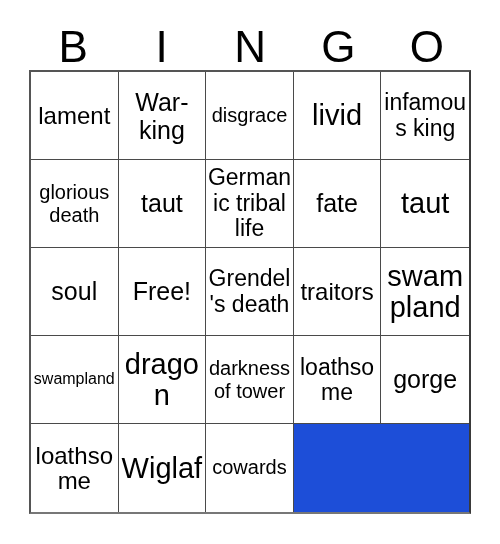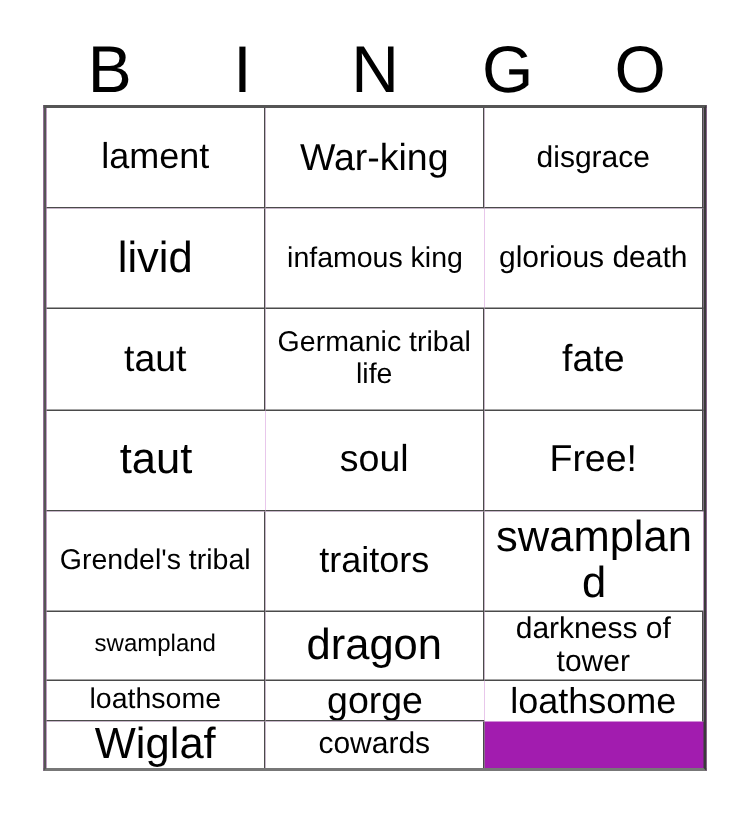--- a/index.html
+++ b/index.html
@@ -50,23 +50,23 @@
     left: 29px;
     top: 70px;
     width: 442px;
     height: 444px;
     box-sizing: border-box;
     border-top: 2px solid #555555;
     border-left: 2px solid #555555;
     border-right: 2px solid #3a3a3a;
     border-bottom: 2px solid #777777;
     display: grid;
-    grid-template-columns: repeat(3, 1fr);
+    grid-template-columns: repeat(5, 1fr);
     grid-template-rows: repeat(5, 1fr);
-    background: #a21caf;
+    background: #1d4ed8;
   }
 
   .bingo-cell {
     box-sizing: border-box;
     border-right: 1.5px solid #4a4a4a;
     border-bottom: 1.5px solid #4a4a4a;
     display: flex;
     align-items: center;
     justify-content: center;
     text-align: center;
@@ -81,21 +81,21 @@
     display: block;
     width: 100%;
     line-height: 1.06;
     color: #000000;
     word-break: break-word;
     hyphens: none;
   }
 
   
   .fs-xs   { font-size: 16px; }
-  .fs-sm   { font-size: 19px; }
+  .fs-sm   { font-size: 23px; }
   .fs-md   { font-size: 20px; }
   .fs-lg   { font-size: 24px; }
   .fs-xl   { font-size: 29px; }
   .fs-xxl  { font-size: 25px; }
 
   .two-line { line-height: 1.12; }
 </style>
 </head>
 <body>
 
@@ -140,21 +140,21 @@
       <div class="bingo-cell">
         <span class="cell-text fs-xl">taut</span>
       </div>
       <div class="bingo-cell">
         <span class="cell-text fs-xxl">soul</span>
       </div>
       <div class="bingo-cell">
         <span class="cell-text fs-xxl">Free!</span>
       </div>
       <div class="bingo-cell">
-        <span class="cell-text fs-sm two-line">Grendel's tribal</span>
+        <span class="cell-text fs-sm two-line">Grendel's death</span>
       </div>
       <div class="bingo-cell">
         <span class="cell-text fs-lg">traitors</span>
       </div>
       <div class="bingo-cell">
         <span class="cell-text fs-xl">swampland</span>
       </div>
       <div class="bingo-cell">
         <span class="cell-text fs-xs">swampland</span>
       </div>

